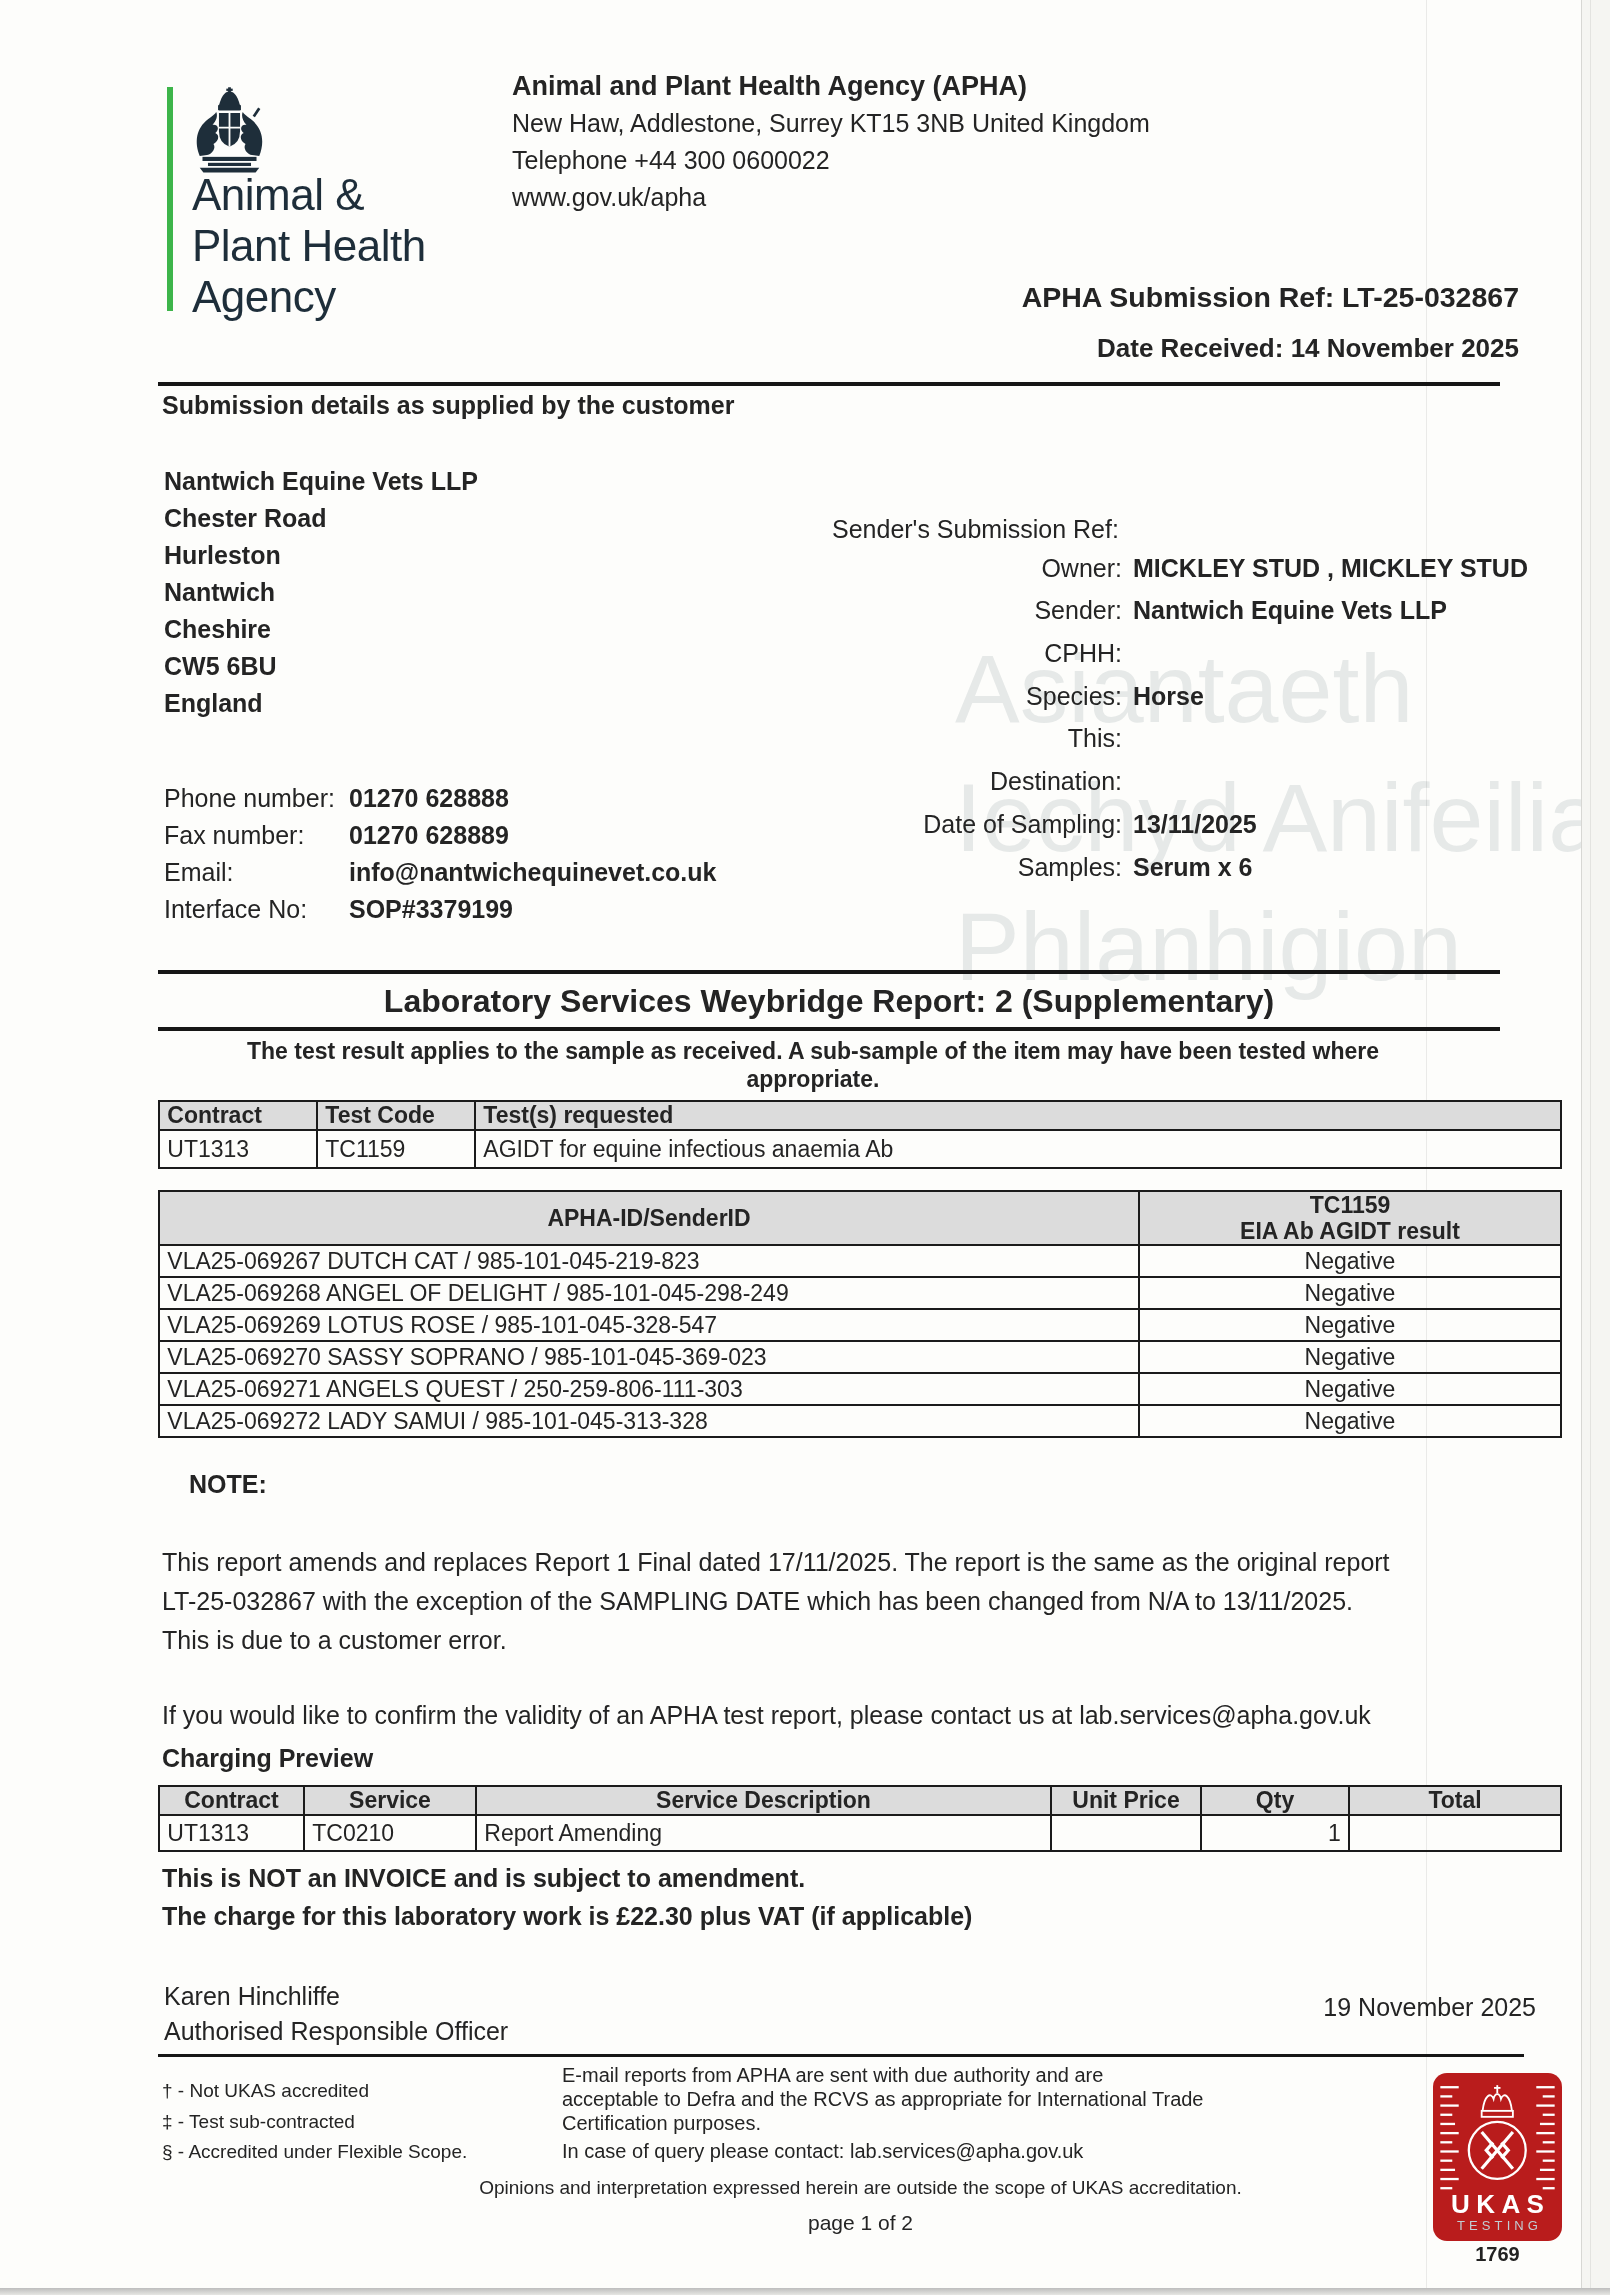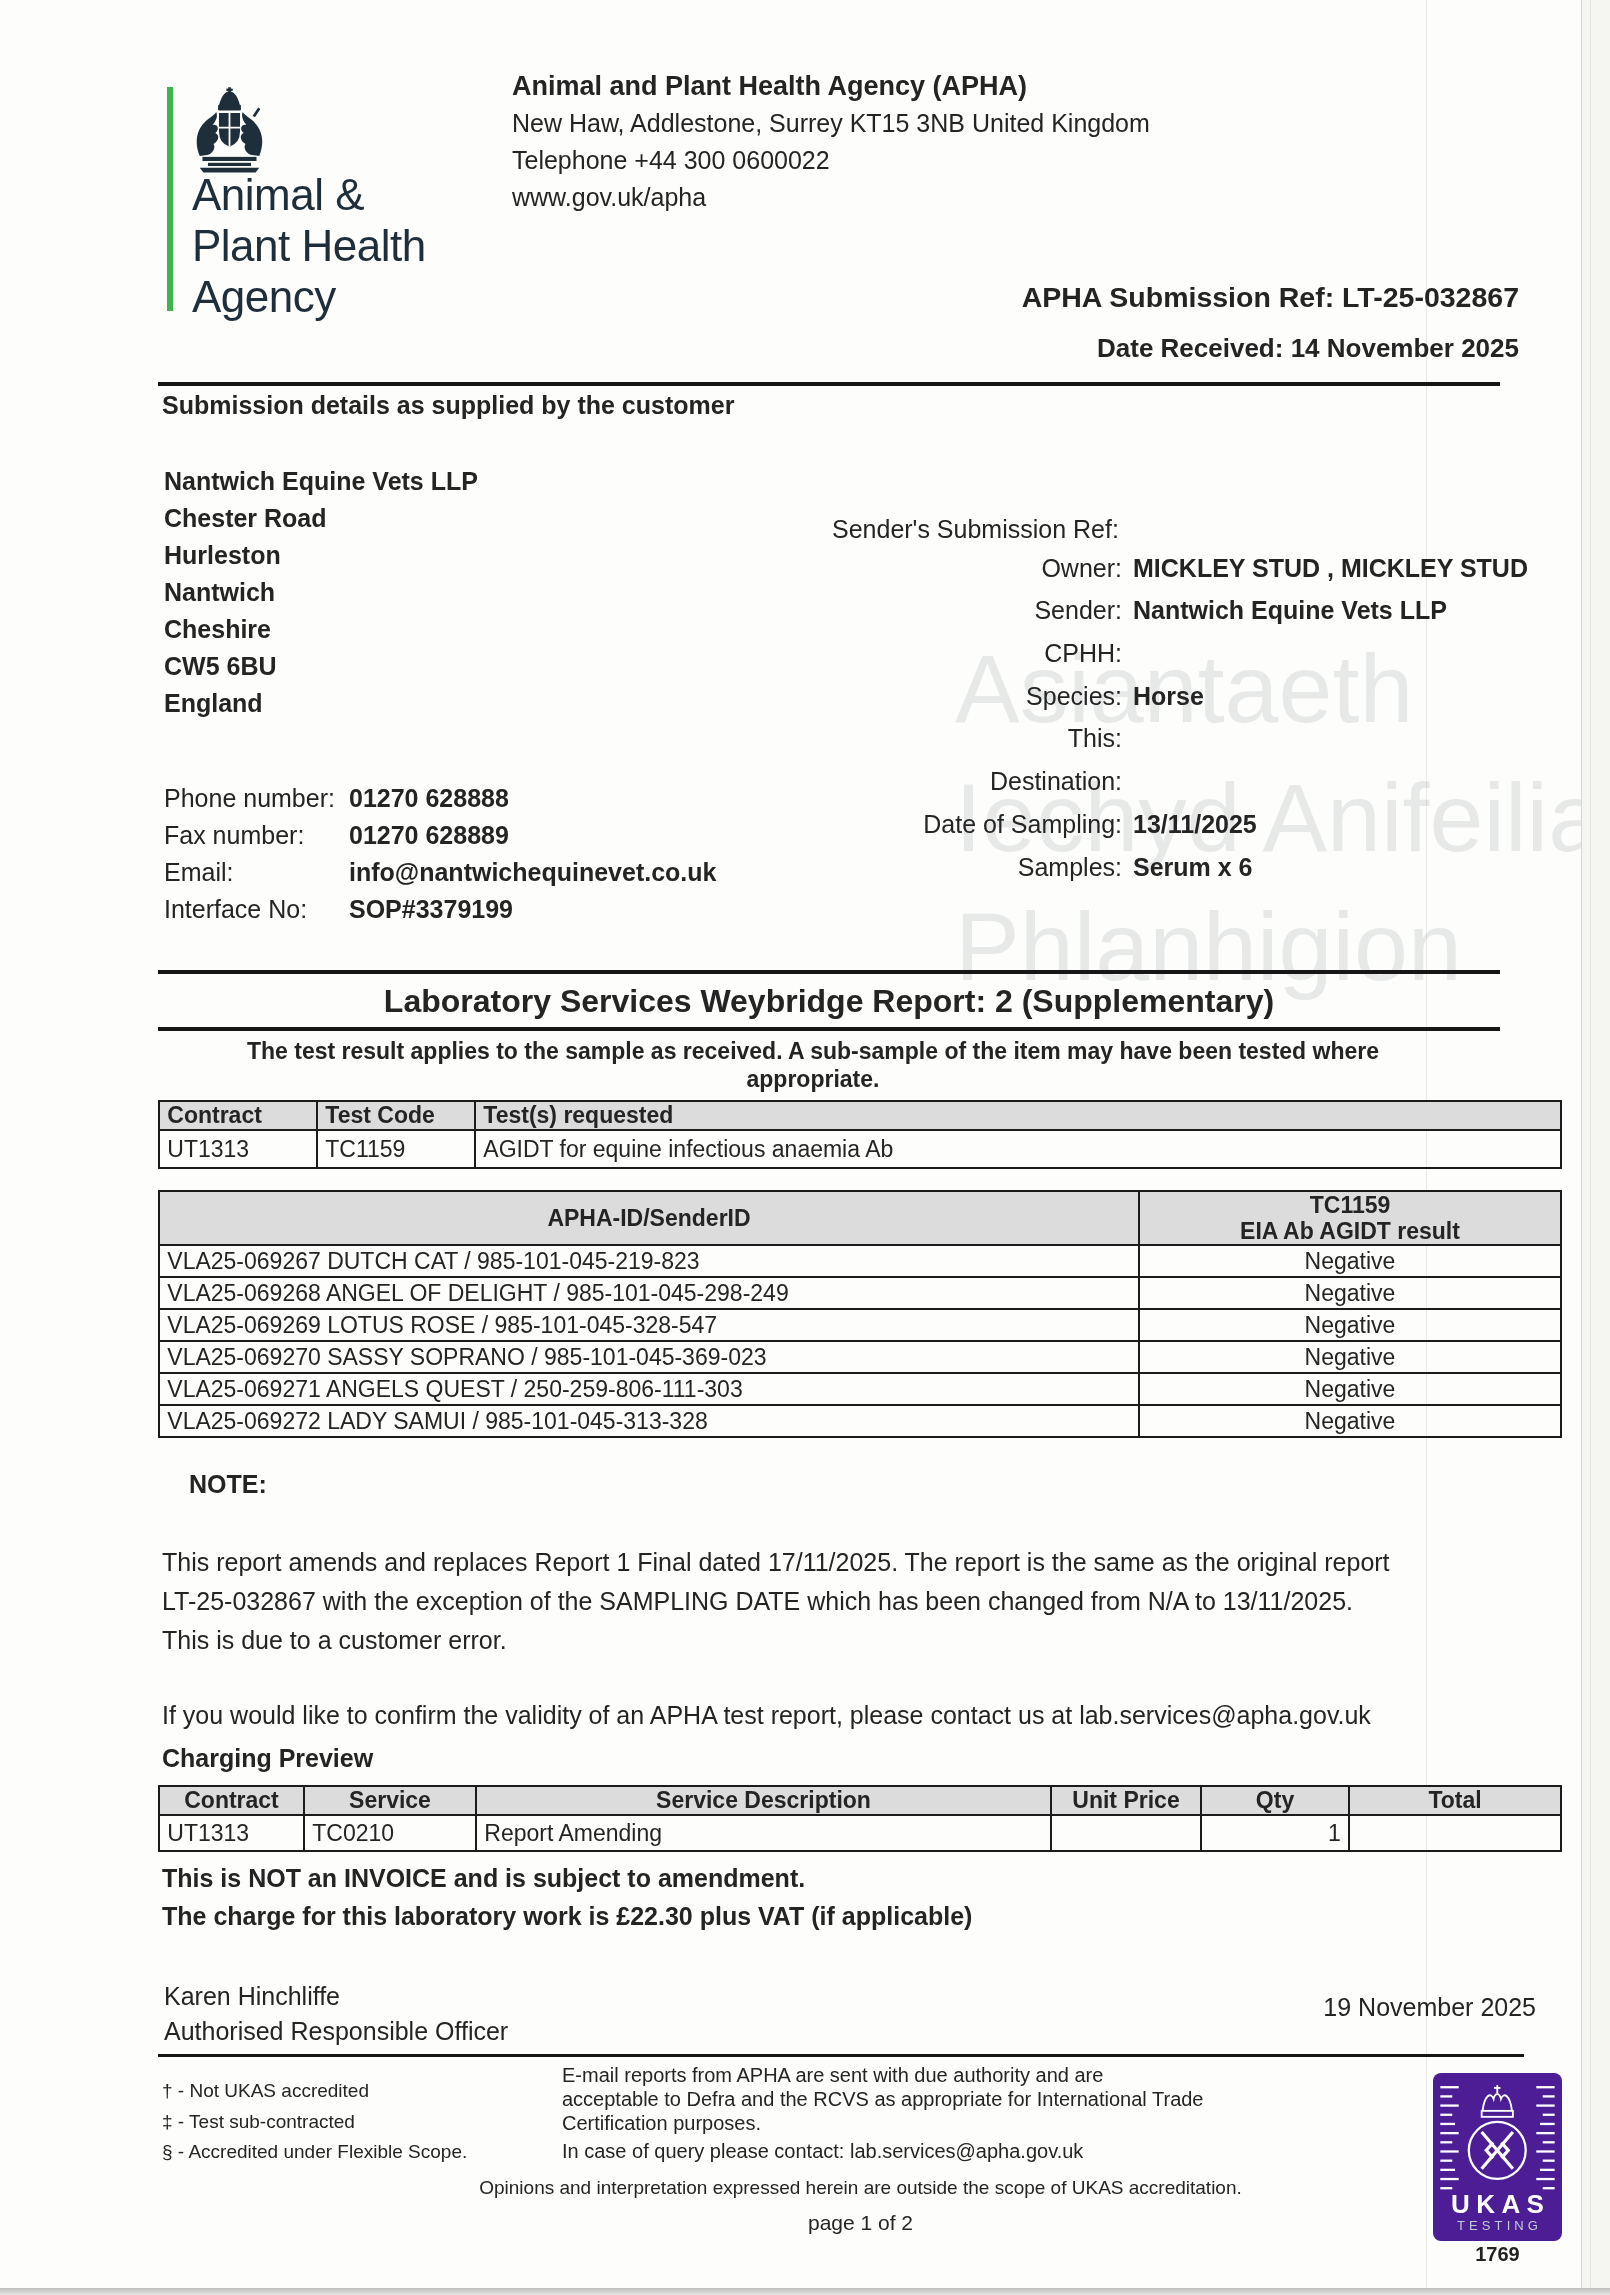--- a/index.html
+++ b/index.html
@@ -82,21 +82,21 @@
   .sig-date{position:absolute;right:75px;top:1993px;font-size:25px;}
 
   .footnotes{position:absolute;left:162px;top:2080px;font-size:19px;}
   .footnotes div{margin-bottom:8.7px;}
   .email-block{position:absolute;left:562px;top:2063px;font-size:20px;line-height:24px;width:808px;}
   .query-line{position:absolute;left:562px;top:2140px;font-size:20px;text-align:center;}
   .opinions-line{position:absolute;left:158px;top:2177px;width:1405px;text-align:center;font-size:19px;}
   .page-number{position:absolute;left:158px;top:2211px;width:1405px;text-align:center;font-size:21px;}
 
   .ukas-box{position:absolute;left:1433px;top:2073px;width:129px;height:168px;
-            background:#4c1d95;border-radius:8px;}
+            background:#b91c1c;border-radius:14px;}
   .ukas-name{position:absolute;left:0;top:116px;width:100%;text-align:center;color:#ffffff;
              font-weight:bold;font-size:26px;letter-spacing:6.4px;text-indent:6.4px;}
   .ukas-testing{position:absolute;left:0;top:145px;width:100%;text-align:center;color:#c2cdd4;
                 font-size:13px;letter-spacing:4.1px;text-indent:4.1px;}
   .ukas-number{position:absolute;left:1433px;top:2243px;width:129px;text-align:center;
                font-weight:bold;font-size:20px;color:#222;}
 </style>
 </head>
 <body>
 

